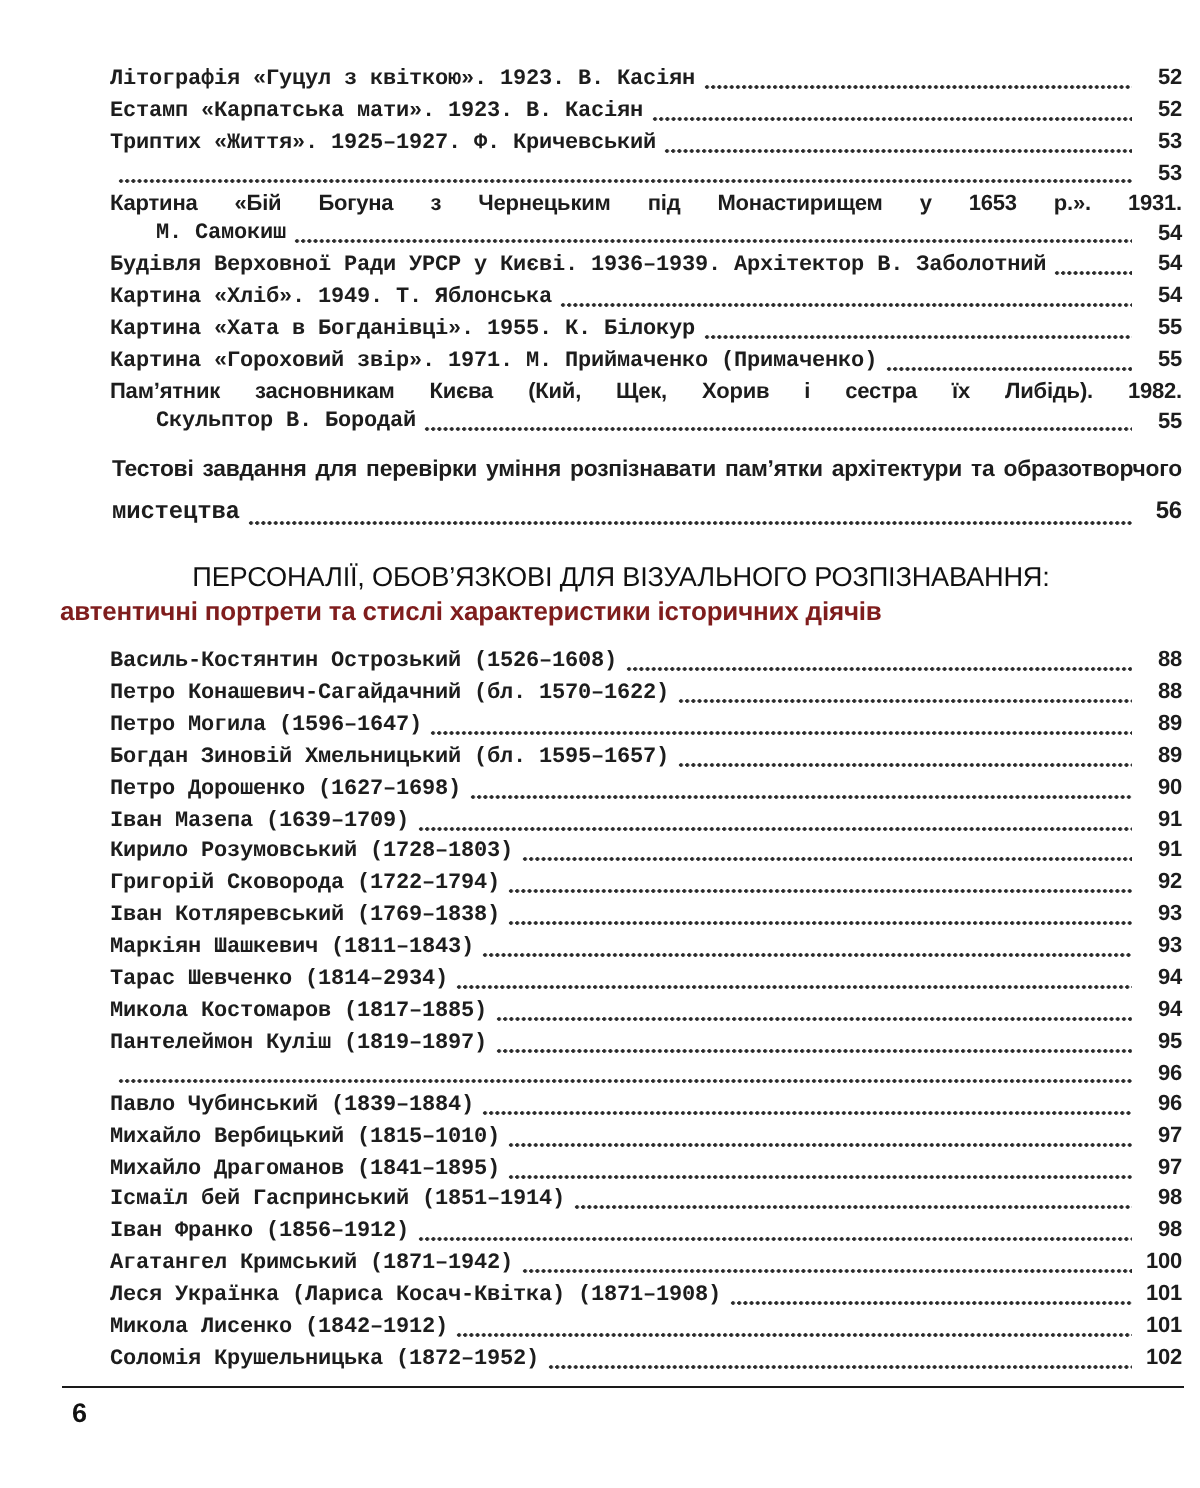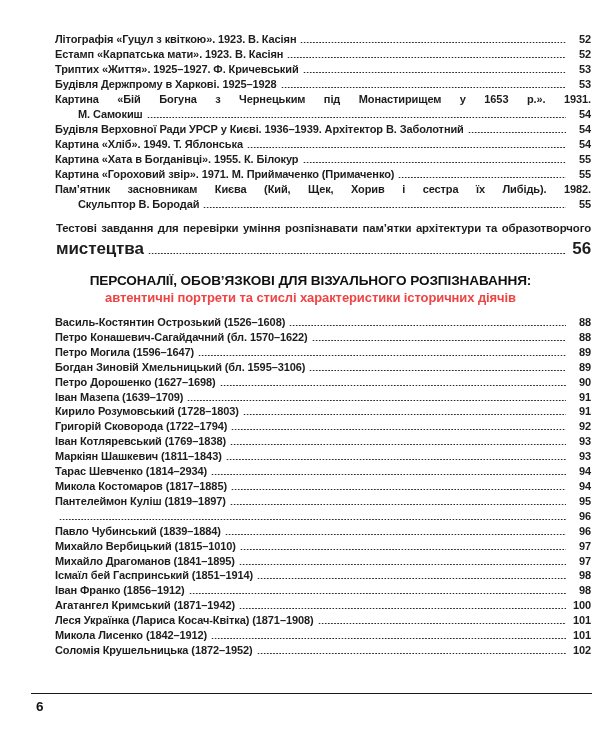--- a/index.html
+++ b/index.html
@@ -24,21 +24,21 @@
   .toc-arch{ padding-top:32px; }
   .row{
     display:flex;
     align-items:baseline;
     font-size:11px;
     font-weight:700;
     line-height:15px;
     letter-spacing:-0.1px;
     white-space:nowrap;
   }
-  .row .label{ flex:0 0 auto; }
+  .row .label{ flex:0 0 auto;font-family:Liberation Mono, monospace; }
   .dots{
     flex:1 1 auto;
     align-self:flex-end;
     height:3.4px;
     margin:0 3px 2.5px 4px;
     background-image:radial-gradient(circle at 1.5px 1.7px,#2a2a2a 0.85px,transparent 1.15px);
     background-size:3.1px 3.4px;
     background-repeat:repeat-x;
   }
   .pg{
@@ -52,39 +52,39 @@
     font-size:11px;
     font-weight:700;
     line-height:15px;
     letter-spacing:-0.1px;
     text-align:justify;
     text-align-last:justify;
   }
   
   .summary{ margin-top:7px;margin-left:26px; }
   .summary .just{ font-size:11.4px; line-height:19.5px; }
-  .summary .row{ font-size:17px; line-height:19.5px; }
+  .summary .row{ font-size:12px; line-height:19.5px; }
   
   .pers-heading{
     margin:14px 0 0 0;
     font-size:13.6px;
-    font-weight:700;
+    font-weight:400;
     text-align:center;
     line-height:17px;
     letter-spacing:-0.1px;
     color:#111;
   }
   .pers-subheading{
     margin:1px 0 0 0;
     font-size:13px;
     font-weight:700;
-    text-align:center;
+    text-align:left;
     line-height:15px;
     letter-spacing:-0.1px;
-    color:#ef4444;
+    color:#7f1d1d;
   }
   .toc-pers{ margin-top:10px; }
   .toc-pers .row{ line-height:14.9px; }
   
   .footer-rule{
     position:absolute;
     left:31px; right:8px; top:693px;
     border:0;
     border-top:1.6px solid #1a1a1a;
     margin:0;
@@ -113,21 +113,20 @@
           <span class="label">Естамп «Карпатська мати». 1923. В. Касіян</span>
           <span class="dots"></span>
           <span class="pg">52</span>
         </div>
         <div class="row ind">
           <span class="label">Триптих «Життя». 1925–1927. Ф. Кричевський</span>
           <span class="dots"></span>
           <span class="pg">53</span>
         </div>
         <div class="row ind">
-          <span class="label">Будівля Держпрому в Харкові. 1925–1928</span>
           <span class="dots"></span>
           <span class="pg">53</span>
         </div>
         <div class="just ind">Картина «Бій Богуна з Чернецьким під Монастирищем у 1653 р.». 1931.</div>
         <div class="row cont">
           <span class="label">М. Самокиш</span>
           <span class="dots"></span>
           <span class="pg">54</span>
         </div>
         <div class="row ind">
@@ -180,21 +179,21 @@
           <span class="label">Петро Конашевич-Сагайдачний (бл. 1570–1622)</span>
           <span class="dots"></span>
           <span class="pg">88</span>
         </div>
         <div class="row ind">
           <span class="label">Петро Могила (1596–1647)</span>
           <span class="dots"></span>
           <span class="pg">89</span>
         </div>
         <div class="row ind">
-          <span class="label">Богдан Зиновій Хмельницький (бл. 1595–3106)</span>
+          <span class="label">Богдан Зиновій Хмельницький (бл. 1595–1657)</span>
           <span class="dots"></span>
           <span class="pg">89</span>
         </div>
         <div class="row ind">
           <span class="label">Петро Дорошенко (1627–1698)</span>
           <span class="dots"></span>
           <span class="pg">90</span>
         </div>
         <div class="row ind">
           <span class="label">Іван Мазепа (1639–1709)</span>

